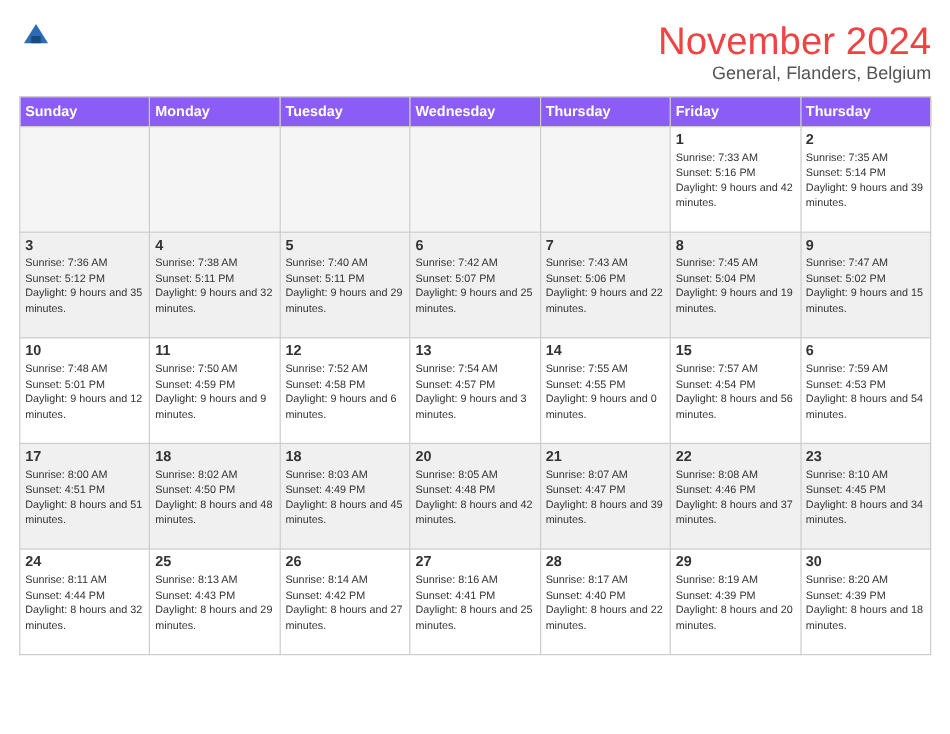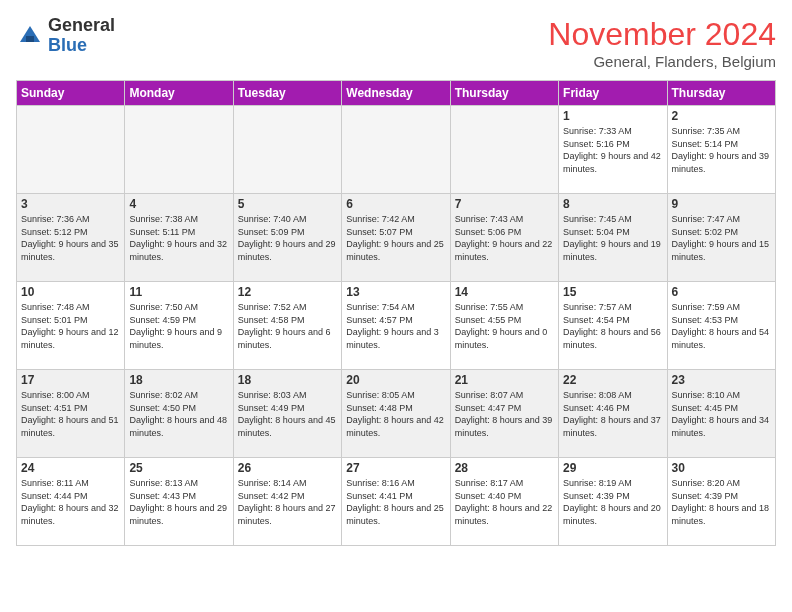--- a/index.html
+++ b/index.html
@@ -56,21 +56,21 @@
     .location {
       font-size: 15px;
       color: #555;
     }
     .calendar {
       width: 100%;
       border-collapse: collapse;
       table-layout: fixed;
     }
     .calendar th {
-      background: #a21caf;
+      background: #8b5cf6;
       color: #fff;
       font-size: 12px;
       font-weight: bold;
       padding: 5px 4px;
       text-align: left;
       border: 1px solid #ccc;
     }
     .calendar td {
       border: 1px solid #ccc;
       vertical-align: top;
@@ -101,24 +101,20 @@
 </head>
 <body>
 
 <div class="page">
   <div class="header">
     <div class="logo">
       <svg class="logo-icon" viewBox="0 0 28 28">
         <polygon points="14,4 24,20 4,20" fill="#2a6db5"></polygon>
         <rect x="10" y="14" width="8" height="6" fill="#1a4a80"></rect>
       </svg>
-      <div class="logo-text">
-        <span class="logo-general">General</span>
-        <span class="logo-blue">Blue</span>
-      </div>
     </div>
     <div class="title-block">
       <div class="month-title">November 2024</div>
       <div class="location">General, Flanders, Belgium</div>
     </div>
   </div>
 
   <table class="calendar">
     <thead>
       <tr>
@@ -164,21 +160,21 @@
           <td>
             <span class="day-num">4</span>
             <div class="day-info">Sunrise: 7:38 AM
 Sunset: 5:11 PM
 Daylight: 9 hours
 and 32 minutes.</div>
           </td>
           <td>
             <span class="day-num">5</span>
             <div class="day-info">Sunrise: 7:40 AM
-Sunset: 5:09 PM
+Sunset: 5:11 PM
 Daylight: 9 hours
 and 29 minutes.</div>
           </td>
           <td>
             <span class="day-num">6</span>
             <div class="day-info">Sunrise: 7:42 AM
 Sunset: 5:07 PM
 Daylight: 9 hours
 and 25 minutes.</div>
           </td>

